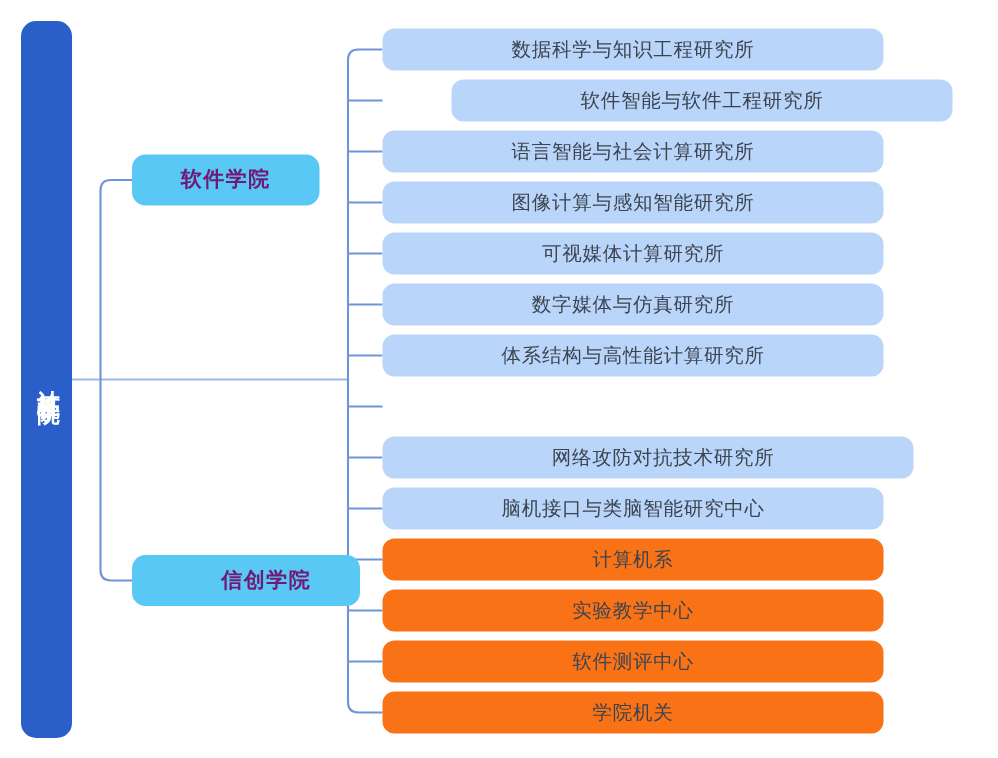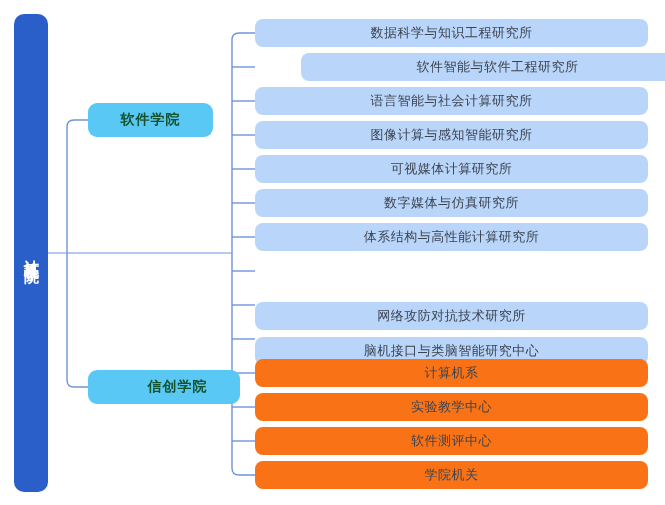--- a/index.html
+++ b/index.html
@@ -58,32 +58,32 @@
     left: 88px;
     width: 125px;
     height: 34px;
     border-radius: 9px;
     background: #5ac8f5;
     display: flex;
     align-items: center;
     justify-content: center;
   }
   .branch-label {
-    color: #14532d;
+    color: #701a75;
     font-size: 14px;
     font-weight: bold;
     letter-spacing: 1px;
     white-space: nowrap;
   }
 
   
   .leaf-node {
     position: absolute;
     left: 255px;
-    width: 393px;
+    width: 334px;
     height: 28px;
     border-radius: 8px;
     display: flex;
     align-items: center;
     justify-content: center;
   }
   .leaf-node.tone-a { background: #b9d5fa; }
   .leaf-node.tone-b { background: #f97316; }
   .leaf-label {
     color: #3c4450;
@@ -146,24 +146,24 @@
   </div>
   <div class="leaf-node tone-a" id="leaf-4" style="top: 155px; font-family: Liberation Serif, serif;">
     <span class="leaf-label">可视媒体计算研究所</span>
   </div>
   <div class="leaf-node tone-a" id="leaf-5" style="top: 189px;">
     <span class="leaf-label">数字媒体与仿真研究所</span>
   </div>
   <div class="leaf-node tone-a" id="leaf-6" style="top: 223px; text-align: center;">
     <span class="leaf-label">体系结构与高性能计算研究所</span>
   </div>
-  <div class="leaf-node tone-a" id="leaf-8" style="top: 302px;">
+  <div class="leaf-node tone-a" id="leaf-8" style="top: 291px; padding-left: 20px;">
     <span class="leaf-label">网络攻防对抗技术研究所</span>
   </div>
-  <div class="leaf-node tone-a" id="leaf-9" style="top: 337px;">
+  <div class="leaf-node tone-a" id="leaf-9" style="top: 325px;">
     <span class="leaf-label">脑机接口与类脑智能研究中心</span>
   </div>
   <div class="leaf-node tone-b" id="leaf-10" style="top: 359px;">
     <span class="leaf-label">计算机系</span>
   </div>
   <div class="leaf-node tone-b" id="leaf-11" style="top: 393px; align-items: center;">
     <span class="leaf-label">实验教学中心</span>
   </div>
   <div class="leaf-node tone-b" id="leaf-12" style="top: 427px;">
     <span class="leaf-label">软件测评中心</span>

